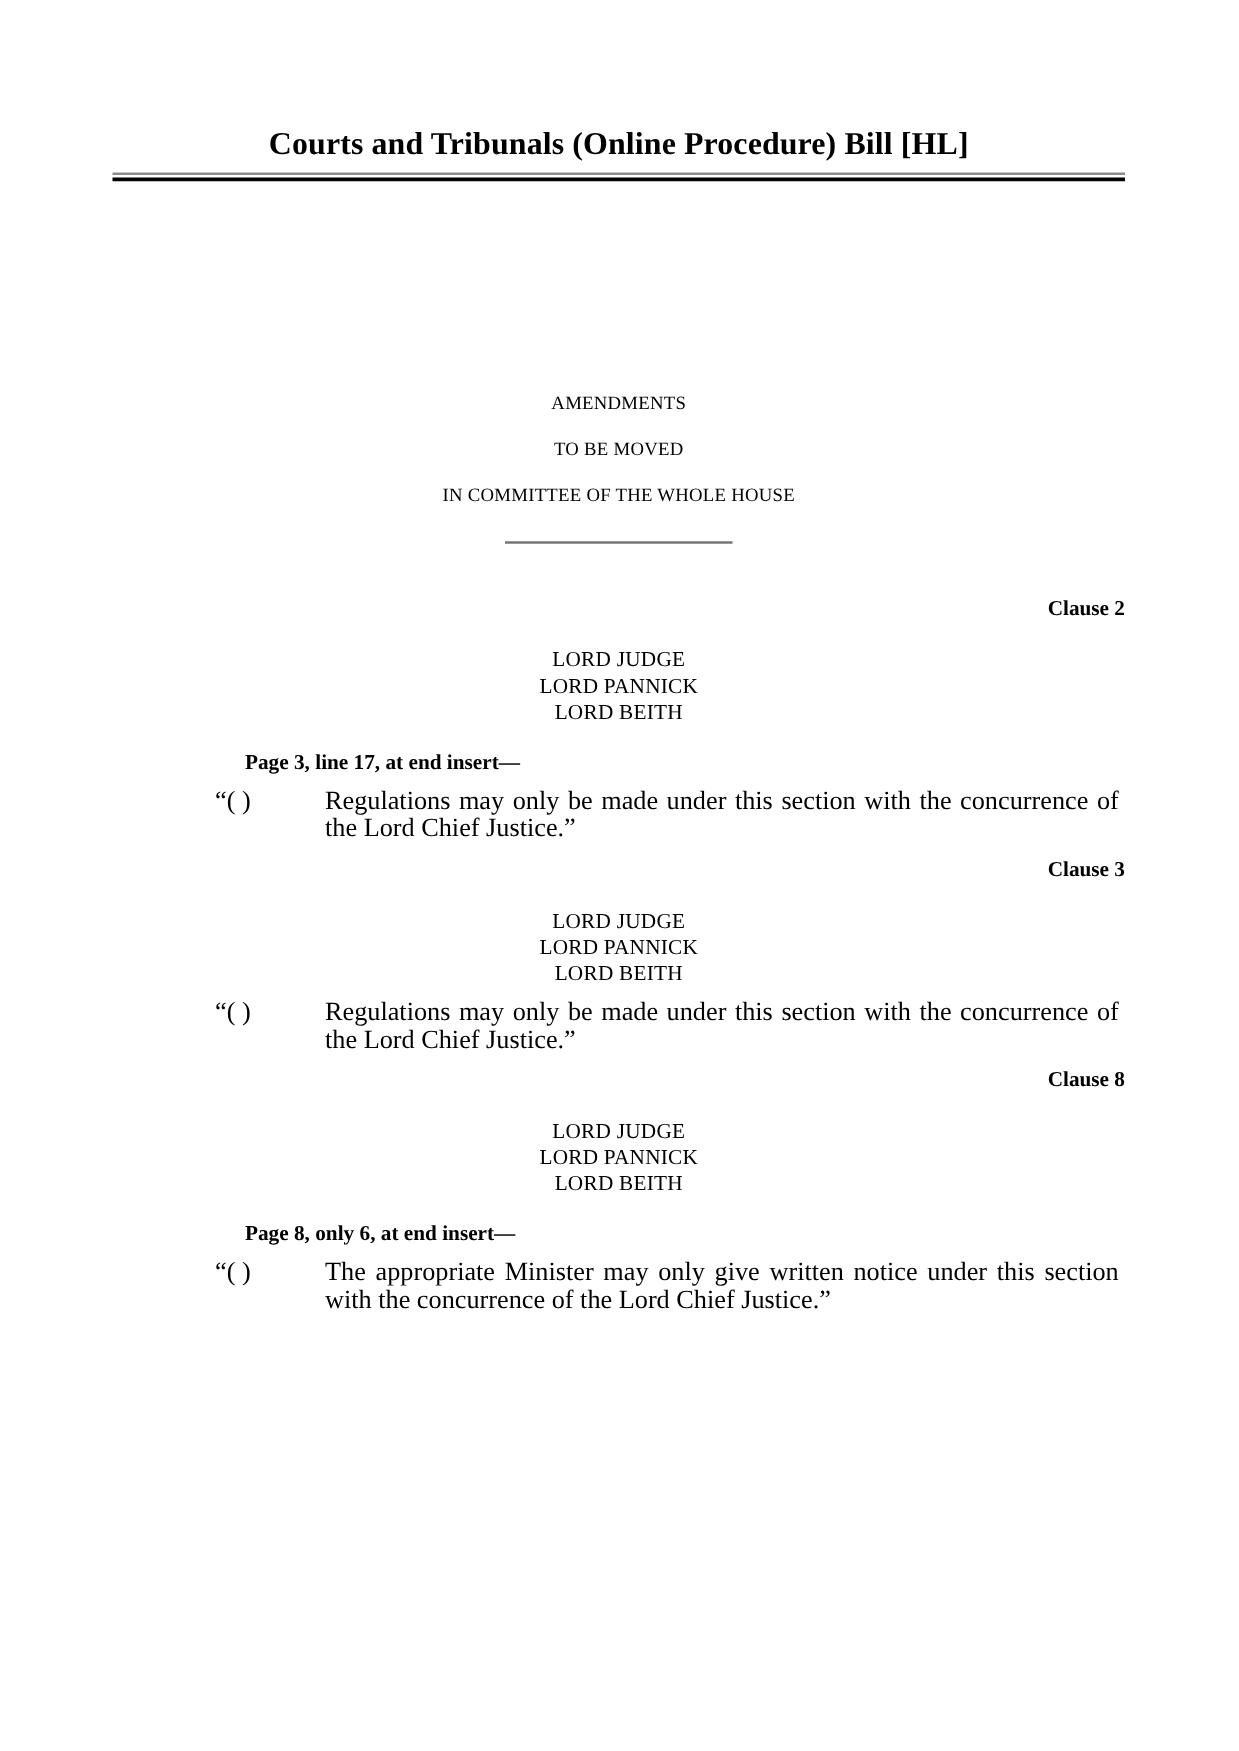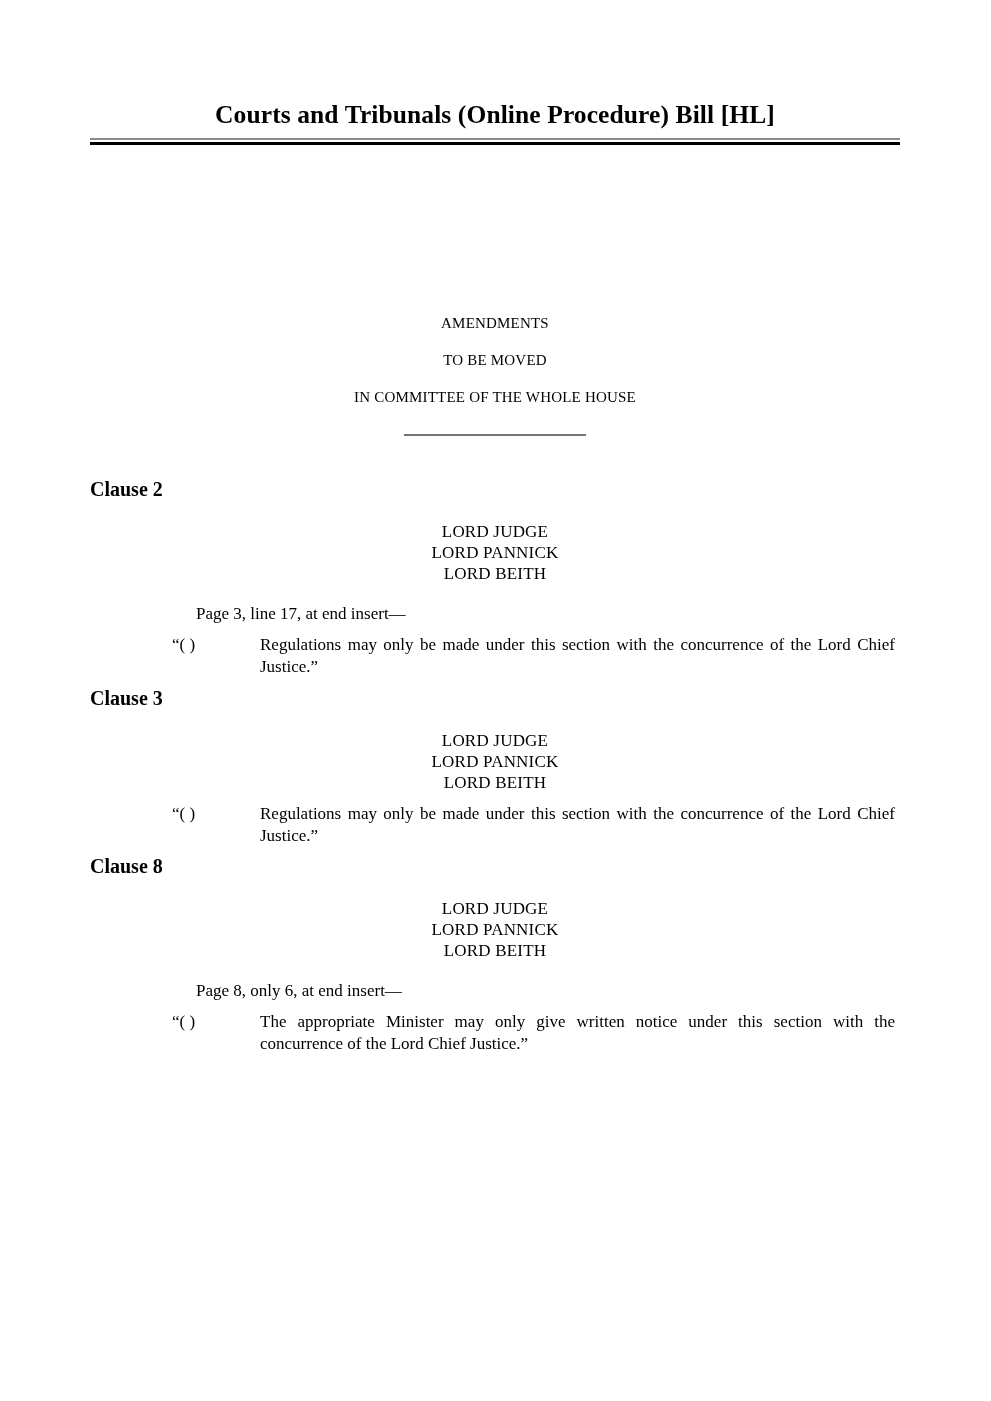--- a/index.html
+++ b/index.html
@@ -81,45 +81,46 @@
     vertical-align: middle;
   }
 
   
   .group {
     position: absolute;
     left: 90px;
     width: 810px;
   }
   .clause-heading {
-    font-size: 20px;
+    font-size: 17px;
     font-weight: bold;
-    text-align: left;
+    text-align: right;
     line-height: 1.2;
   }
   .sponsors {
     text-align: center;
     margin-top: 20px;
   }
   .sponsor {
     font-size: 17px;
     line-height: 21px;
     letter-spacing: 0.2px;
   }
   .amendment-ref {
     font-size: 17px;
     line-height: 21px;
     margin-top: 19px;
     padding-left: 106px;
+    font-weight: bold;
   }
   .amendment-body {
     margin-top: 10px;
     padding-left: 126px;
     padding-right: 5px;
-    font-size: 17px;
+    font-size: 21px;
     line-height: 21.5px;
     text-align: justify;
   }
   .amendment-body .marker {
     display: inline-block;
     width: 44px;
     text-align: left;
   }
   .amendment-body .btext {
     display: inline;

